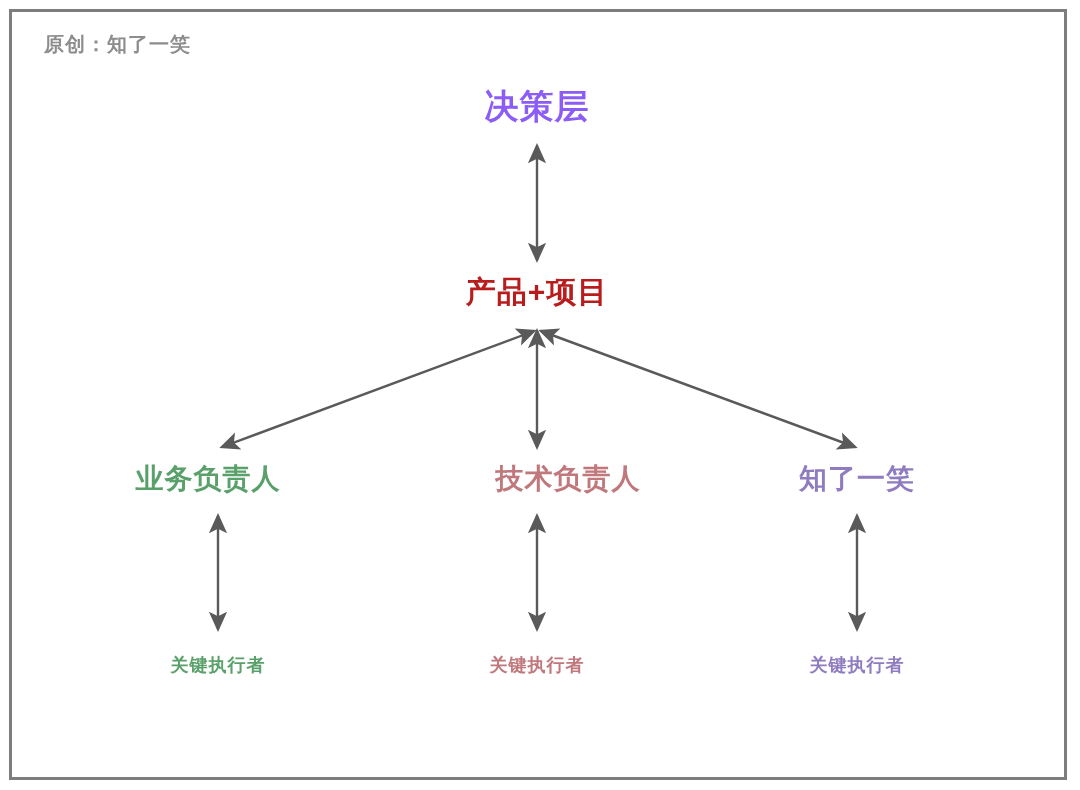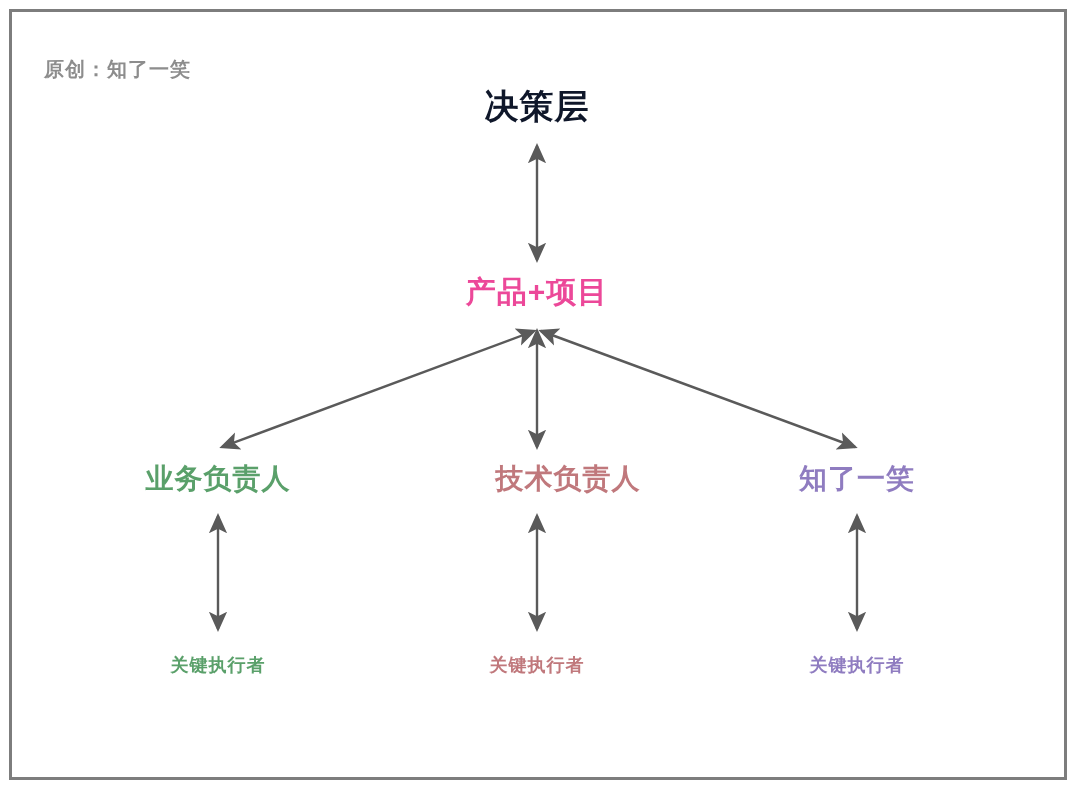--- a/index.html
+++ b/index.html
@@ -29,21 +29,20 @@
   }
   #watermark {
     position: absolute;
     left: 44px;
     top: 31px;
     font-size: 20px;
     font-weight: bold;
     color: #8d8d8d;
     letter-spacing: 1px;
     white-space: nowrap;
-    margin-top: 25px;
   }
   .node {
     position: absolute;
     transform: translate(-50%, -50%);
     white-space: nowrap;
     font-weight: bold;
     letter-spacing: 1px;
     text-align: center;
   }
   .lvl-decision { font-size: 34px; }
@@ -82,22 +81,22 @@
         <line x1="534" y1="331" x2="222" y2="447"></line>
         <line x1="537" y1="331" x2="537" y2="447"></line>
         <line x1="541" y1="331" x2="855" y2="447"></line>
         <line x1="218" y1="516" x2="218" y2="629"></line>
         <line x1="537" y1="516" x2="537" y2="629"></line>
         <line x1="857" y1="516" x2="857" y2="629"></line>
       </g>
   </svg>
 
   <div id="node-layer">
-      <div class="node lvl-decision" style="left: 537px; top: 107px; color: #0f172a;">决策层</div>
-      <div class="node lvl-product" style="left: 537px; top: 292px; color: #ec4899;">产品+项目</div>
-      <div class="node lvl-owner" style="left: 218px; top: 479px; color: rgb(90, 160, 106);">业务负责人</div>
+      <div class="node lvl-decision" style="left: 537px; top: 107px; color: #8b5cf6;">决策层</div>
+      <div class="node lvl-product" style="left: 537px; top: 292px; color: #b91c1c;">产品+项目</div>
+      <div class="node lvl-owner" style="left: 208px; top: 479px; color: rgb(90, 160, 106);">业务负责人</div>
       <div class="node lvl-owner" style="left: 537px; top: 479px; color: rgb(192, 120, 124); margin-left: 31px;">技术负责人</div>
       <div class="node lvl-owner" style="left: 857px; top: 479px; color: rgb(143, 124, 192);">知了一笑</div>
       <div class="node lvl-exec" style="left: 218px; top: 665px; color: rgb(90, 160, 106);">关键执行者</div>
       <div class="node lvl-exec" style="left: 537px; top: 665px; color: rgb(192, 120, 124);">关键执行者</div>
       <div class="node lvl-exec" style="left: 857px; top: 665px; color: rgb(143, 124, 192);">关键执行者</div>
     </div>
 </div>
 
 </body></html>

